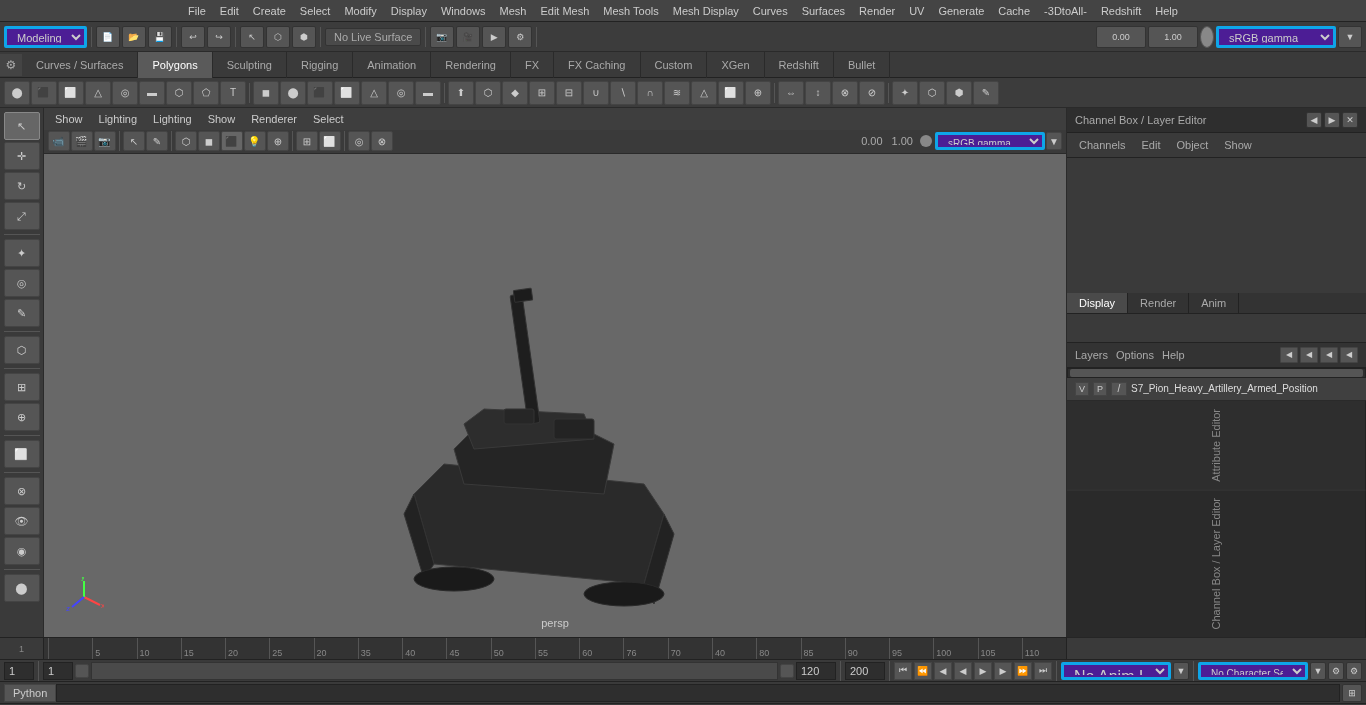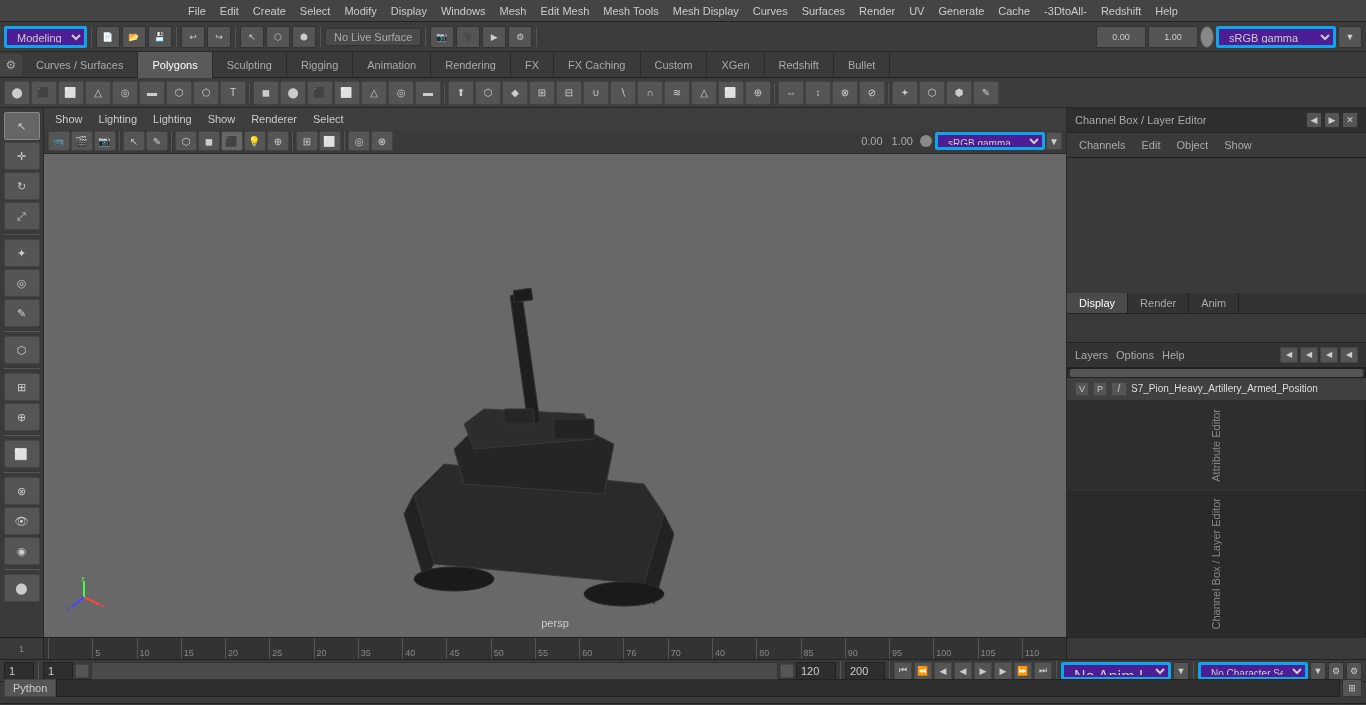--- a/index.html
+++ b/index.html
@@ -403,21 +403,21 @@
       font-size: 9px;
       color: #ccc;
     }
 
     
     #python-bar {
       height: 22px;
       background: #3a3a3a;
       border-top: 1px solid #222;
       display: flex;
-      align-items: flex-end;
+      align-items: center;
       padding: 6px 4px;
     }
     .python-label {
       background: #555;
       border: 1px solid #444;
       padding: 2px 8px;
       font-size: 11px;
       color: #ccc;
       cursor: pointer;
       height: 18px;

